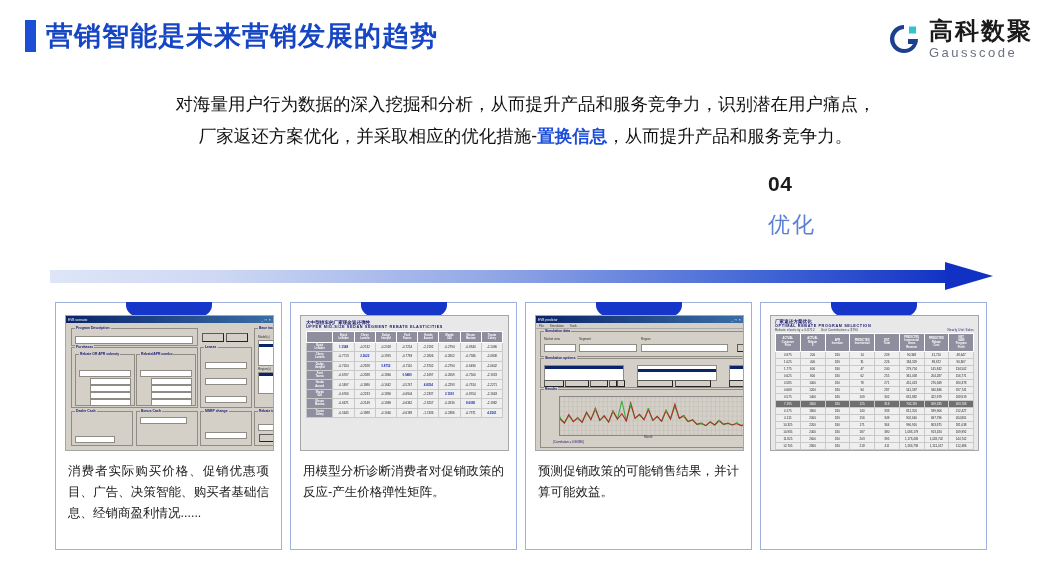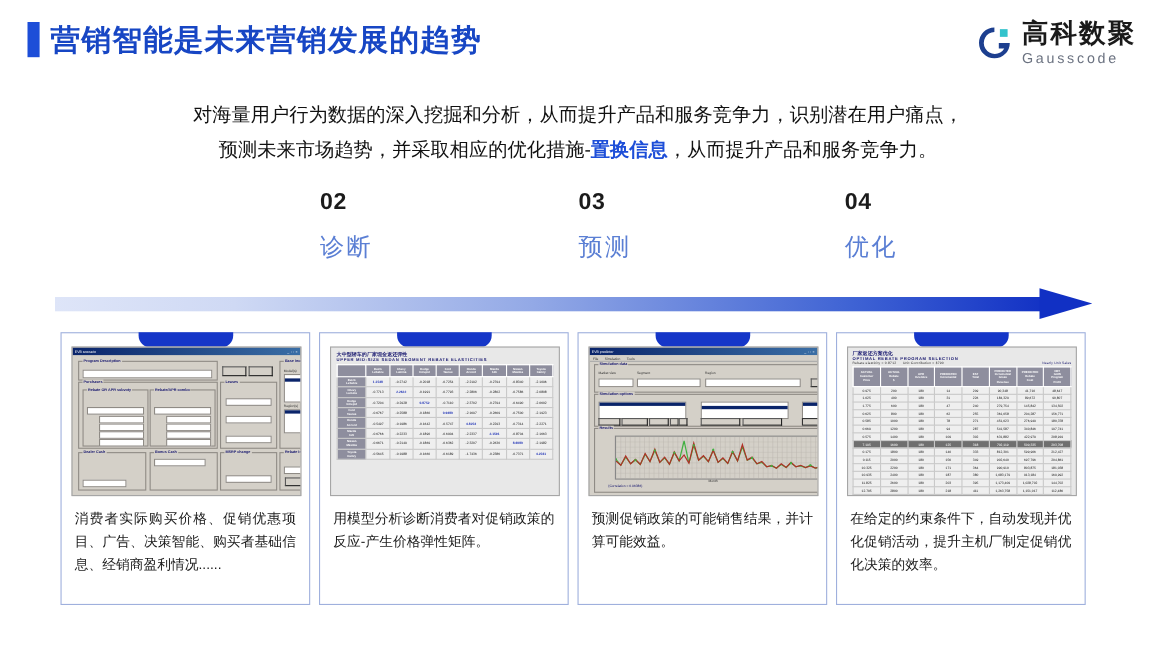--- a/index.html
+++ b/index.html
@@ -118,33 +118,25 @@
     <span class="logo-text">
       <span class="logo-cn">高科数聚</span>
       <span class="logo-en">Gausscode</span>
     </span>
   </div>
 </div>
 
 <div class="intro">
   <div>对海量用户行为数据的深入挖掘和分析，从而提升产品和服务竞争力，识别潜在用户痛点，</div>
   <div>
-    <span>预测未来市场趋势，并采取相应的优化措施-</span><span class="hl">置换信息</span><span>，从而提升产品和服务竞争力。</span>
+    <span>厂家返还方案优化，并采取相应的优化措施-</span><span class="hl">置换信息</span><span>，从而提升产品和服务竞争力。</span>
   </div>
 </div>
 
 <div class="steps">
-  <div class="step" style="left:291px;">
-    <div class="step-num">02</div>
-    <div class="step-name">诊断</div>
-  </div>
-  <div class="step" style="left:526px;">
-    <div class="step-num">03</div>
-    <div class="step-name">预测</div>
-  </div>
   <div class="step" style="left:768px;">
     <div class="step-num">04</div>
     <div class="step-name">优化</div>
   </div>
 </div>
 
 <div class="arrow-wrap">
   <div class="arrow-bar"></div>
   <div class="arrow-head"></div>
 </div>
@@ -653,14 +645,13 @@
               <td>234</td>
               <td>427</td>
               <td>1,353,948</td>
               <td>1,280,338</td>
               <td>73,400</td>
             </tr>
           </tbody>
         </table>
     </div>
   </div>
-  <div class="caption">在给定的约束条件下，自动发现并优化促销活动，提升主机厂制定促销优化决策的效率。</div>
 </div>
 
 </body></html>

